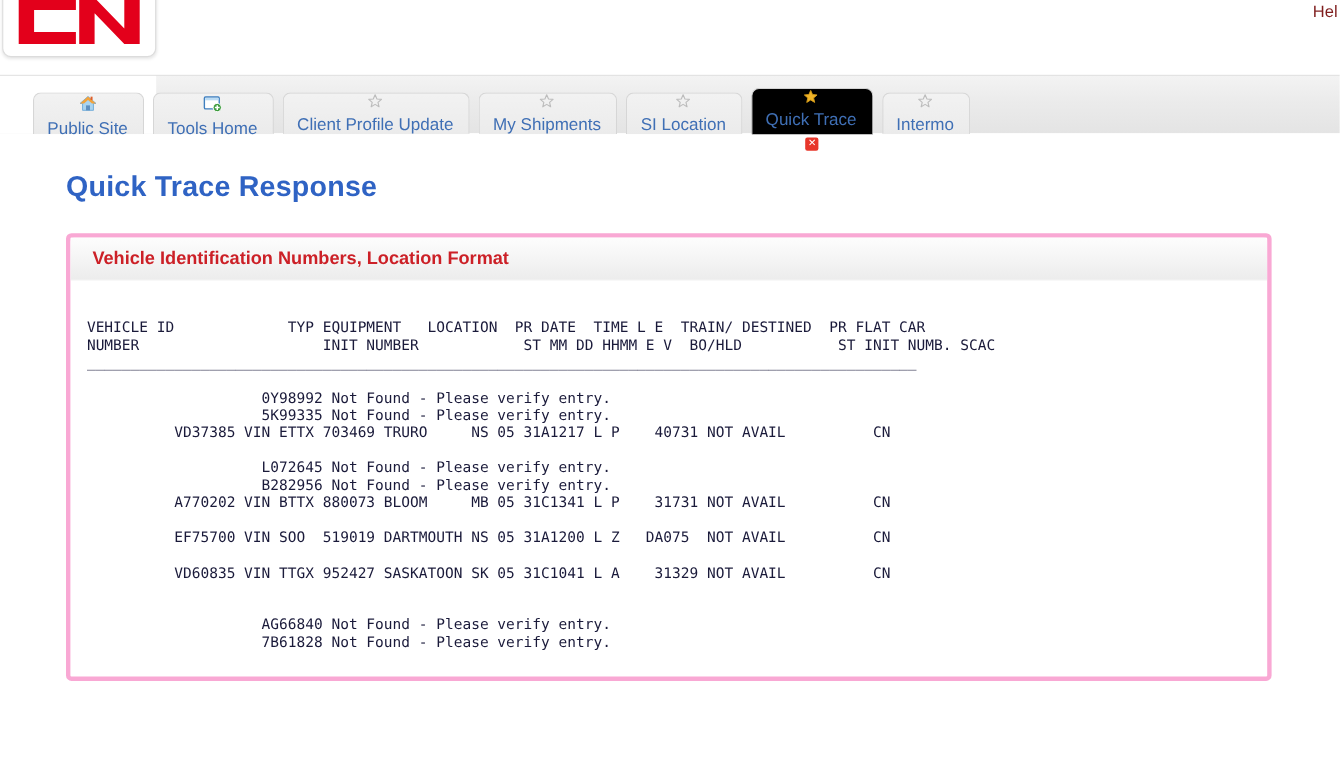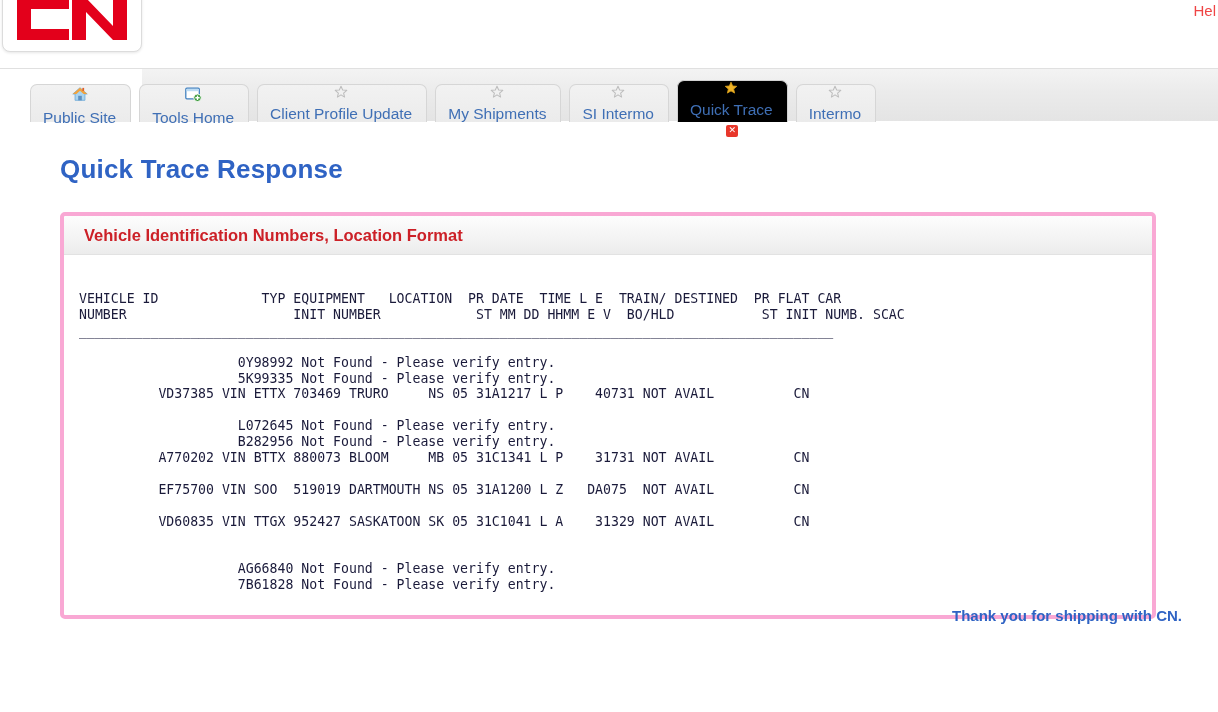--- a/index.html
+++ b/index.html
@@ -37,21 +37,21 @@
   }
   .logo-svg {
     position: absolute;
     left: 6px; top: 3px;
   }
   .help-link {
     position: absolute;
     right: 2px;
     top: 2px;
     font-size: 15px;
-    color: #ef4444;
+    color: #7f1d1d;
     white-space: nowrap;
     font-family: "Liberation Sans", sans-serif;
   }
 
   
   .tabband {
     position: absolute;
     left: 0; top: 68px;
     width: 1218px;
     height: 52px;
@@ -259,21 +259,21 @@
       <path d="M8 1.4 L9.9 5.7 L14.6 6.1 L11 9.2 L12.1 13.8 L8 11.3 L3.9 13.8 L5 9.2 L1.4 6.1 L6.1 5.7 Z" fill="none" stroke="#bdbdbd" stroke-width="1.2" stroke-linejoin="round"></path>
     </svg>
     <span class="tab-label">My Shipments</span>
     <span class="closebox">✕</span>
   </div>
 
   <div class="tab">
     <svg class="star" viewBox="0 0 16 16">
       <path d="M8 1.4 L9.9 5.7 L14.6 6.1 L11 9.2 L12.1 13.8 L8 11.3 L3.9 13.8 L5 9.2 L1.4 6.1 L6.1 5.7 Z" fill="none" stroke="#bdbdbd" stroke-width="1.2" stroke-linejoin="round"></path>
     </svg>
-    <span class="tab-label">SI Intermo</span>
+    <span class="tab-label">SI Location</span>
     <span class="closebox">✕</span>
   </div>
 
   <div class="tab active">
     <svg class="star" viewBox="0 0 16 16">
       <path d="M8 1.4 L9.9 5.7 L14.6 6.1 L11 9.2 L12.1 13.8 L8 11.3 L3.9 13.8 L5 9.2 L1.4 6.1 L6.1 5.7 Z" fill="#f0b428" stroke="#d39a18" stroke-width="1" stroke-linejoin="round"></path>
     </svg>
     <span class="tab-label">Quick Trace</span>
     <span class="closebox">✕</span>
   </div>
@@ -310,16 +310,15 @@
 
           VD60835 VIN TTGX 952427 SASKATOON SK 05 31C1041 L A    31329 NOT AVAIL          CN
 
 
                     AG66840 Not Found - Please verify entry.
                     7B61828 Not Found - Please verify entry.</pre>
     </div>
   </div>
 
   <div class="footer">
-    <div class="thanks">Thank you for shipping with CN.</div>
   </div>
 
 </div>
 
 </body></html>

